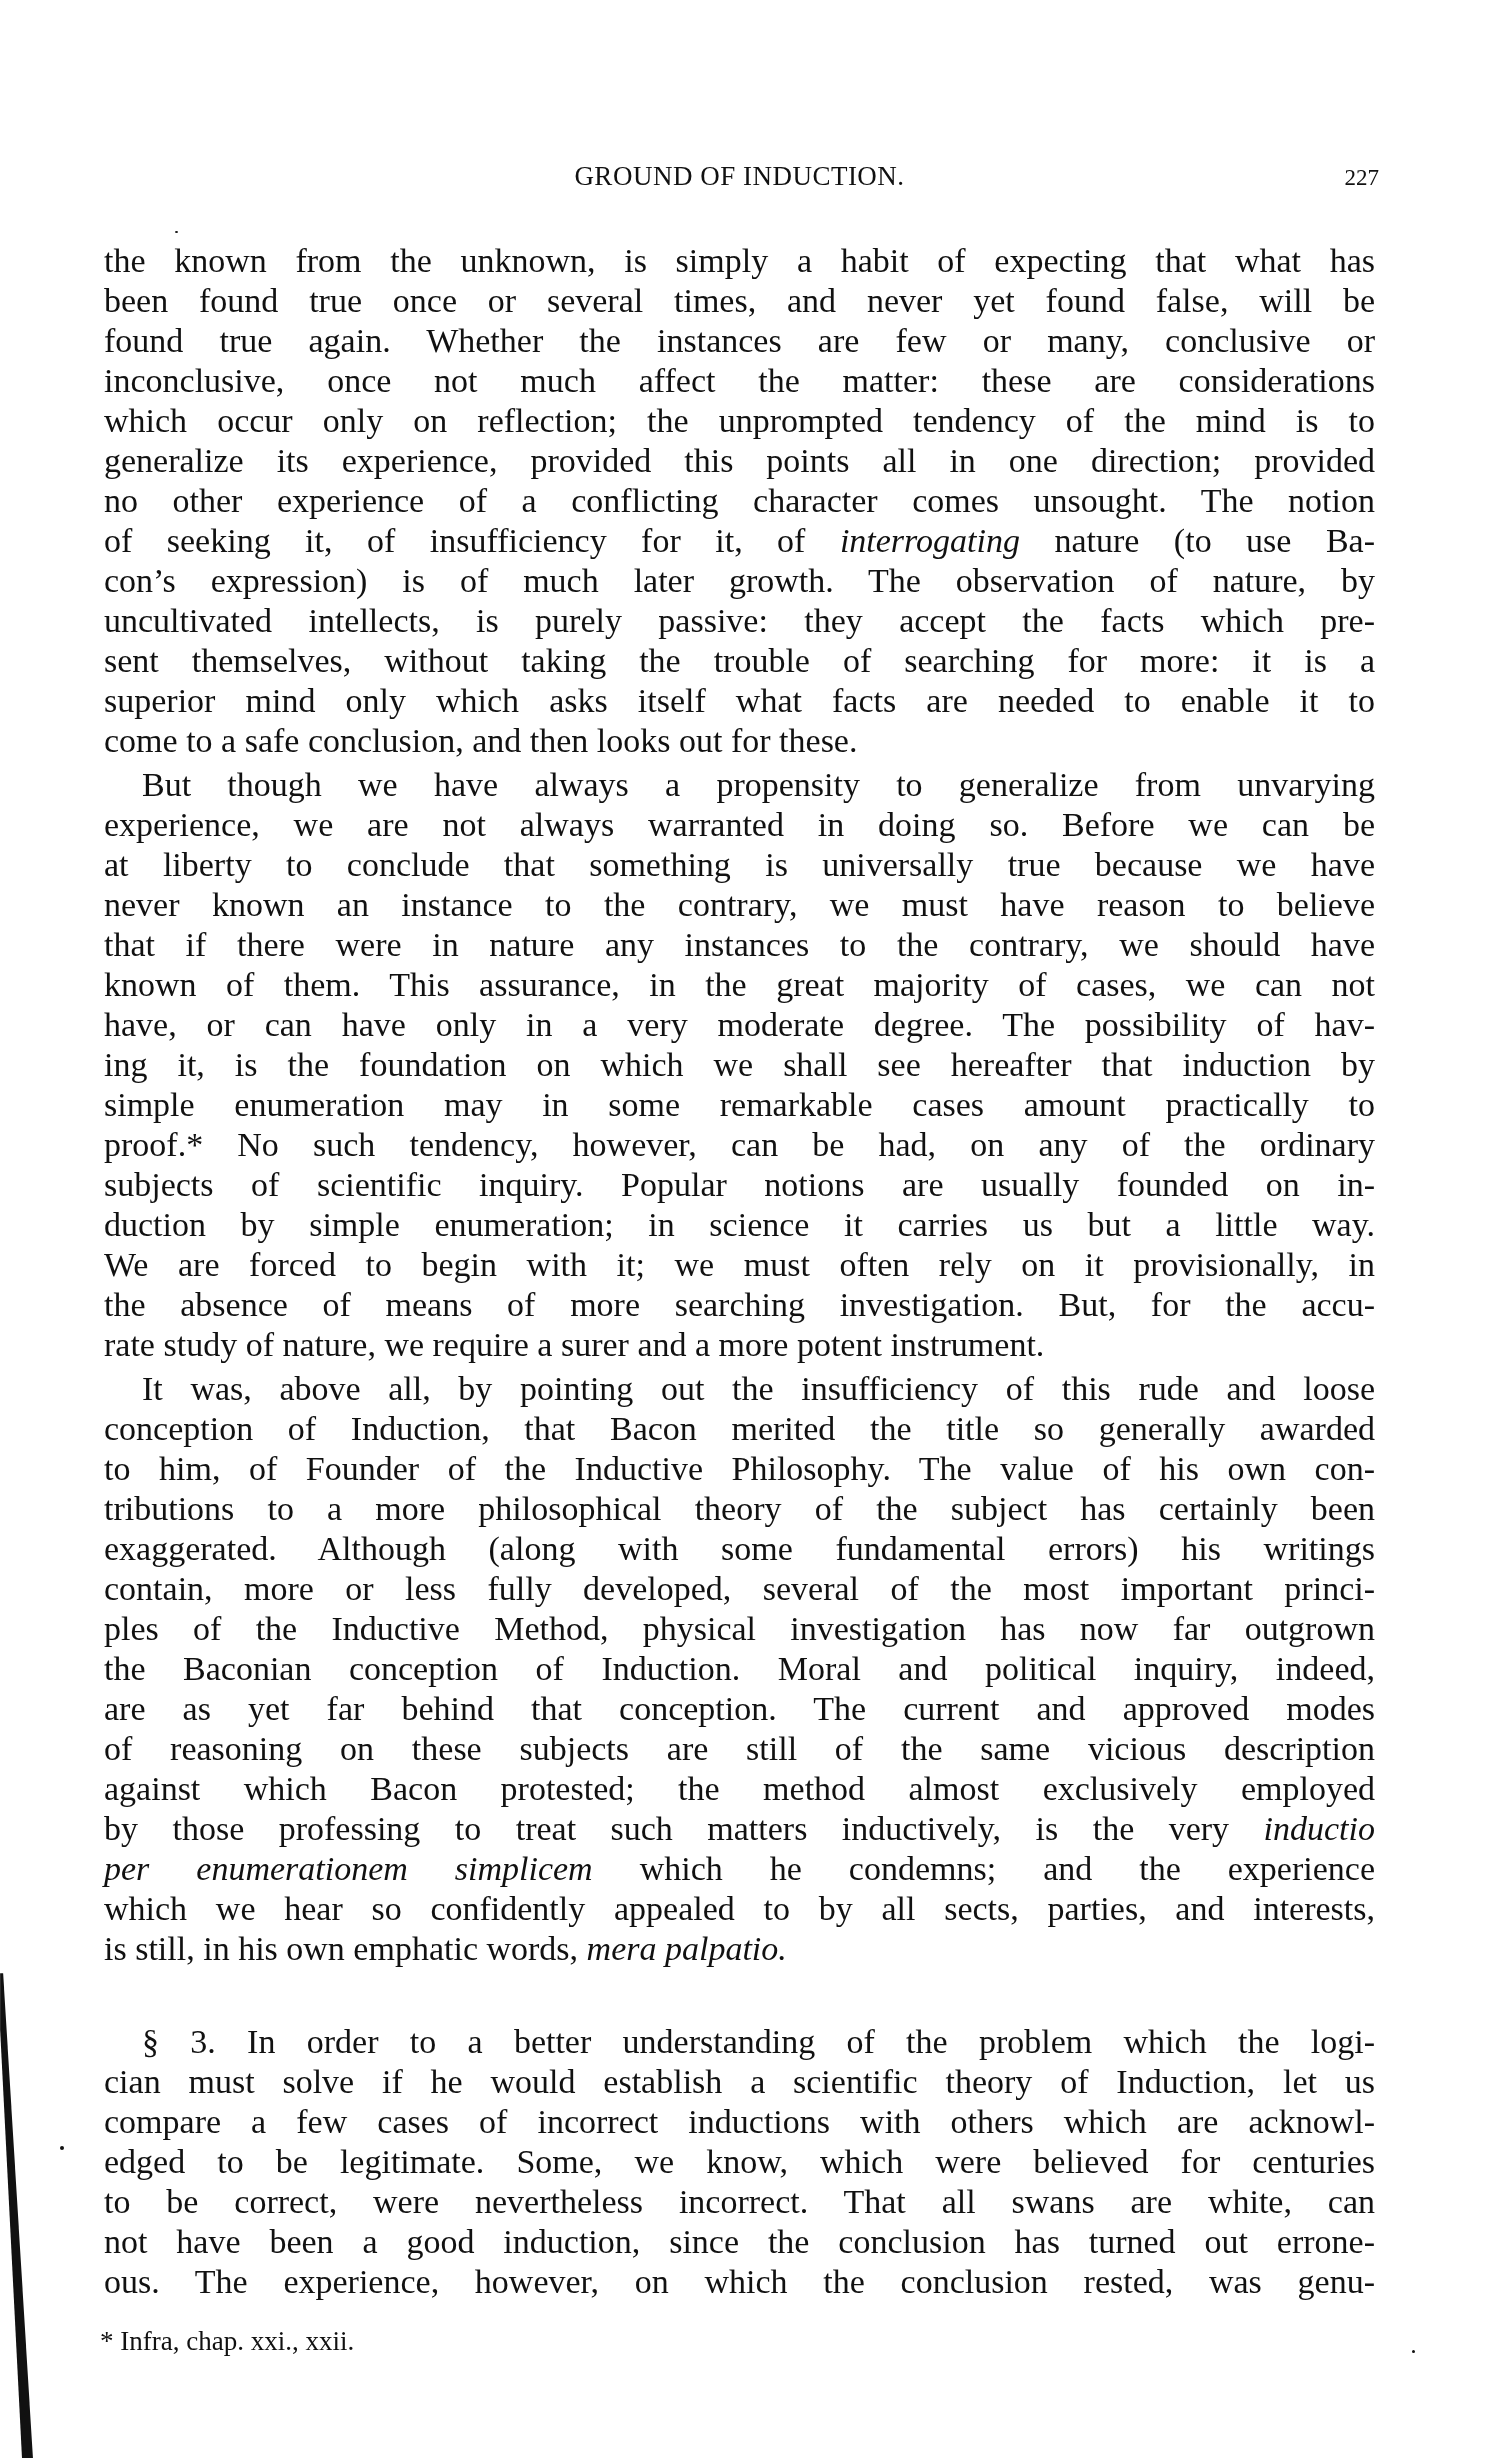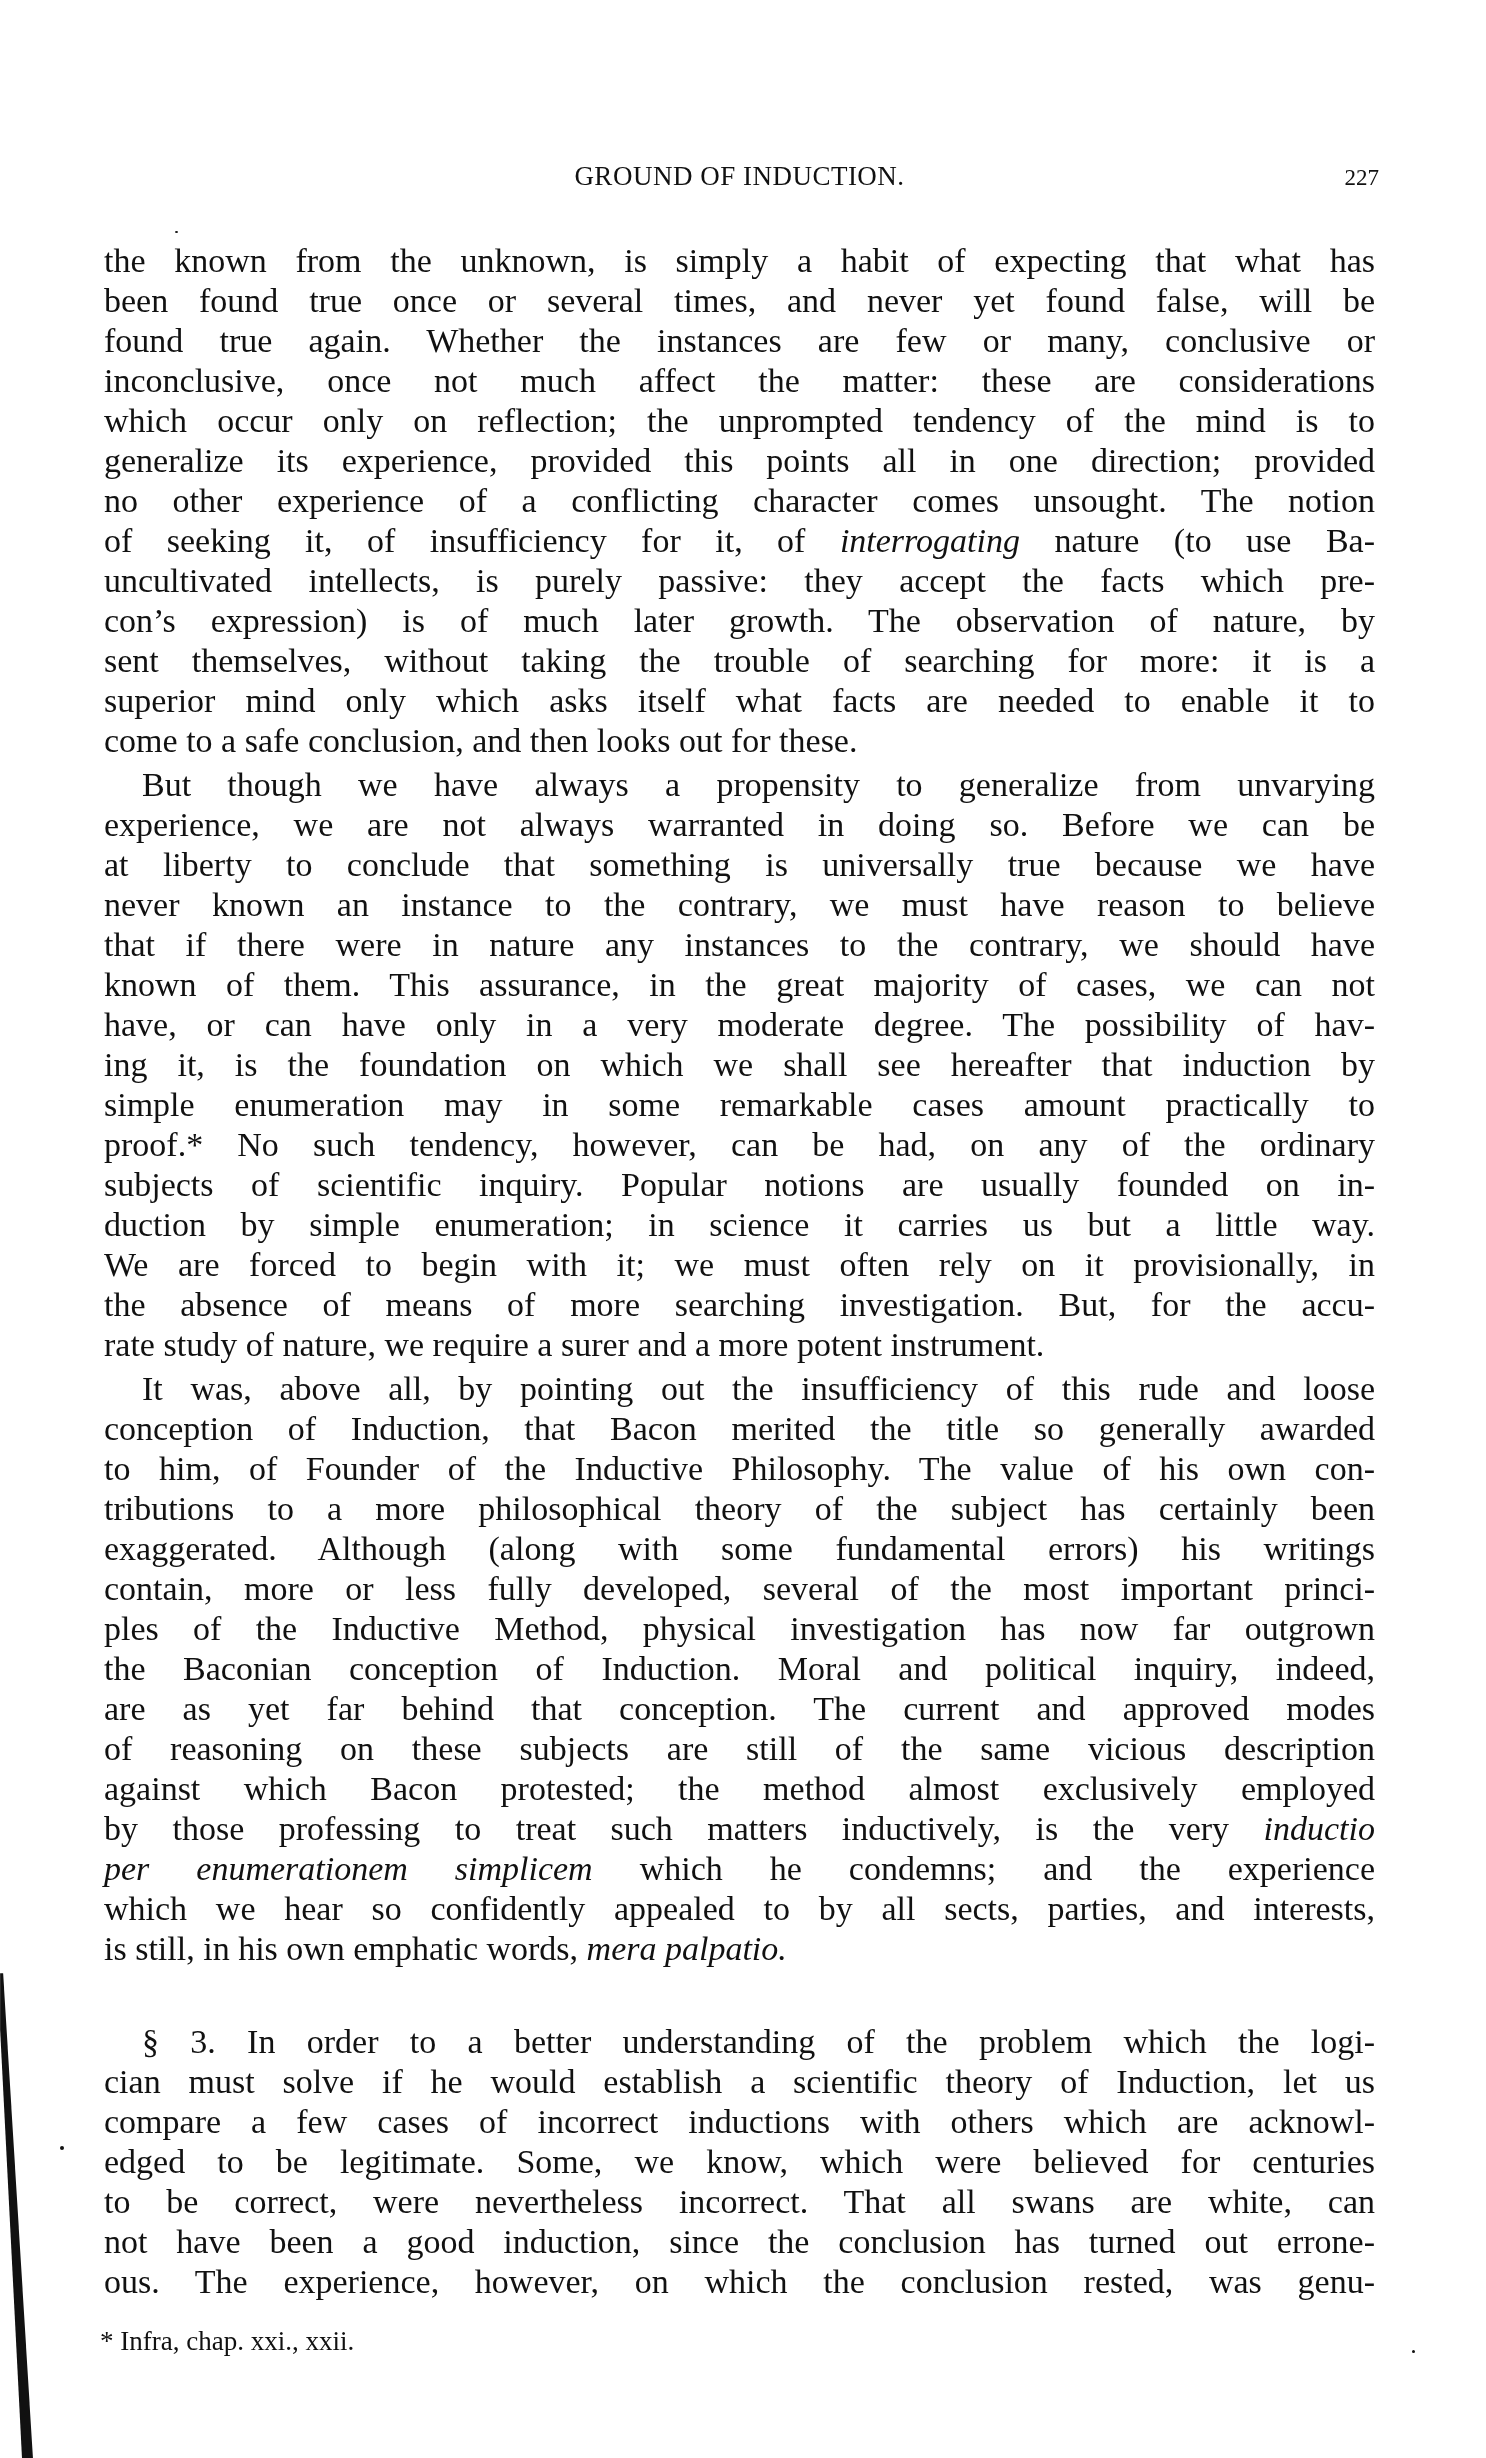--- a/index.html
+++ b/index.html
@@ -107,22 +107,22 @@
   <div class="body-text" id="body-text" style="top:237px;">
       <div class="para-block">
         <div class="line"><span>the known from the unknown, is simply a habit of expecting that what has</span></div>
         <div class="line"><span>been found true once or several times, and never yet found false, will be</span></div>
         <div class="line"><span>found true again.  Whether the instances are few or many, conclusive or</span></div>
         <div class="line"><span>inconclusive, once not much affect the matter: these are considerations</span></div>
         <div class="line"><span>which occur only on reflection; the unprompted tendency of the mind is to</span></div>
         <div class="line"><span>generalize its experience, provided this points all in one direction; provided</span></div>
         <div class="line"><span>no other experience of a conflicting character comes unsought.  The notion</span></div>
         <div class="line"><span>of seeking it, of insufficiency for it, of </span><span class="it">interrogating</span><span> nature (to use Ba-</span></div>
+        <div class="line"><span>con’s expression) is of much later growth.  The observation of nature, by</span></div>
         <div class="line"><span>uncultivated intellects, is purely passive: they accept the facts which pre-</span></div>
-        <div class="line"><span>con’s expression) is of much later growth.  The observation of nature, by</span></div>
         <div class="line"><span>sent themselves, without taking the trouble of searching for more: it is a</span></div>
         <div class="line"><span>superior mind only which asks itself what facts are needed to enable it to</span></div>
         <div class="line last"><span>come to a safe conclusion, and then looks out for these.</span></div>
       </div>
       <div class="para-block">
         <div class="line indent"><span>But though we have always a propensity to generalize from unvarying</span></div>
         <div class="line"><span>experience, we are not always warranted in doing so.  Before we can be</span></div>
         <div class="line"><span>at liberty to conclude that something is universally true because we have</span></div>
         <div class="line"><span>never known an instance to the contrary, we must have reason to believe</span></div>
         <div class="line"><span>that if there were in nature any instances to the contrary, we should have</span></div>

